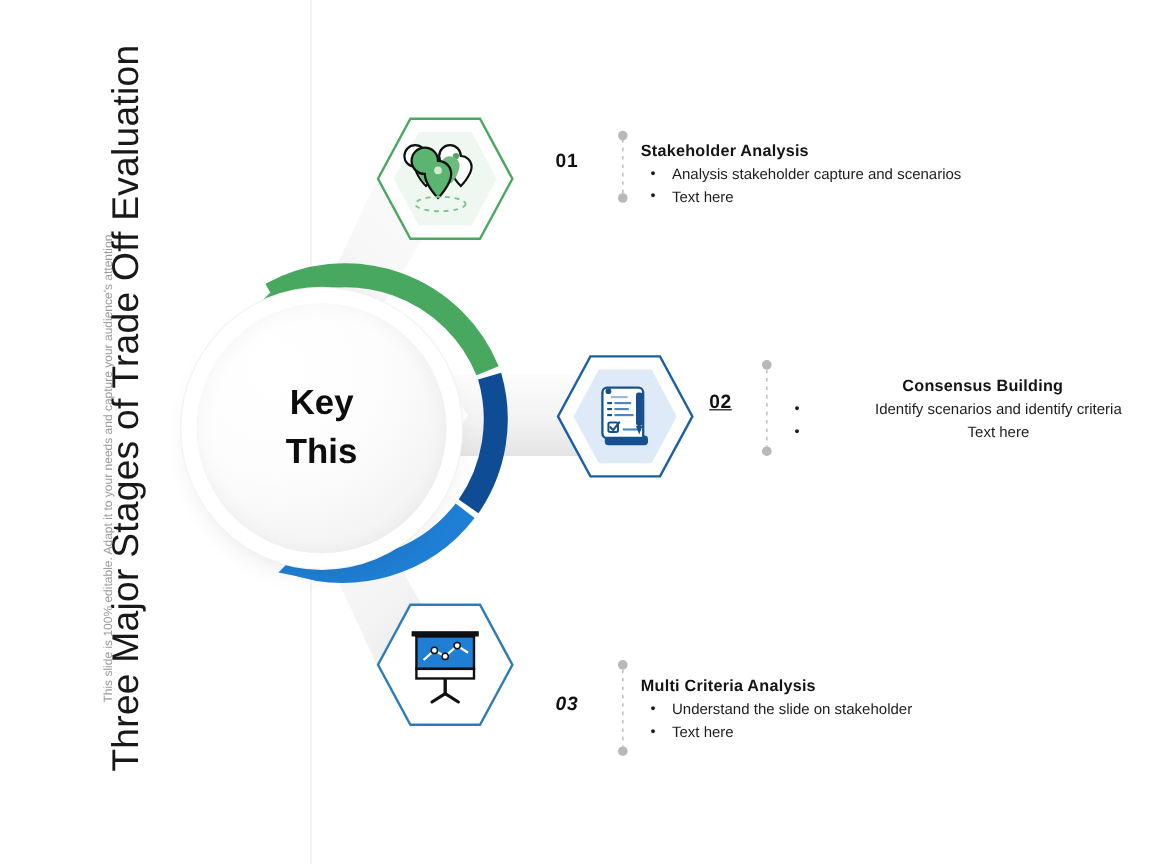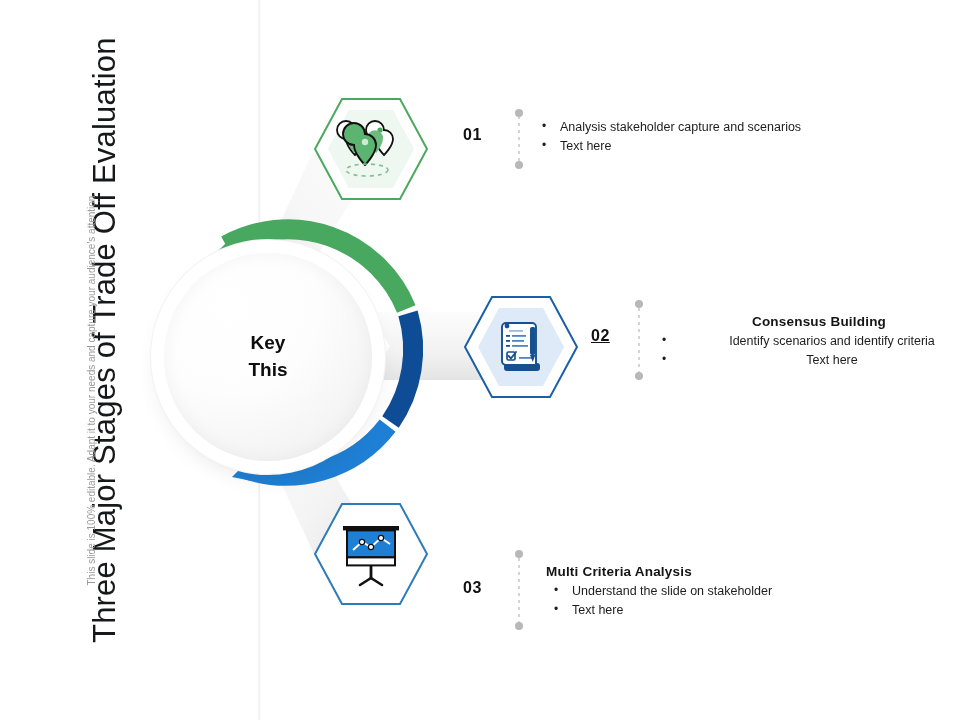--- a/index.html
+++ b/index.html
@@ -57,21 +57,21 @@
     width:208px; height:208px; border-radius:50%;
     background:radial-gradient(circle at 32% 26%, #ffffff 0%, #fdfdfd 42%, #f3f3f3 78%, #ececec 100%);
     box-shadow: 0 0 0 13px #ffffff,
                 0 0 0 14px #f2f2f2,
                 0 10px 26px rgba(0,0,0,.16),
                 inset 0 0 18px rgba(0,0,0,.045);
     display:flex; align-items:center; justify-content:center;
   }
   .core-text{
     text-align:center;
-    font-size:19px; font-weight:bold; color:#0d0d0d; line-height:1.42;
+    font-size:29px; font-weight:bold; color:#0d0d0d; line-height:1.42;
   }
 
   
   .ribbon{ position:absolute; }
 
   
   .hex{ position:absolute; width:116px; height:104px; }
 
   
   .num{
@@ -238,29 +238,30 @@
 
         <rect x="26.6" y="39.4" width="2.8" height="14" fill="#101010"></rect>
         <path d="M28 52 l-11 7" stroke="#101010" stroke-width="2.6" fill="none" stroke-linecap="round"></path>
         <path d="M28 52 l11 7" stroke="#101010" stroke-width="2.6" fill="none" stroke-linecap="round"></path>
       </g>
     </svg>
   </div>
 
   <div class="num" style="left:463px;top:126px;">01</div>
   <div class="num" style="left:591px;top:327px;text-decoration:underline;">02</div>
-  <div class="num" style="left:463px;top:579px;">03</div>
+  <div class="num" style="left:463px;top:579px;font-style:italic;">03</div>
 
   <div class="block" style="left:514px;top:108px;width:340px;height:62px;">
     <svg class="dotline" width="10" height="62" viewBox="0 0 10 62">
       <line x1="5" y1="8" x2="5" y2="54" stroke="#c2c2c2" stroke-width="1.4" stroke-dasharray="3 4"></line>
       <circle cx="5" cy="5" r="4" fill="#b8b8b8"></circle>
       <circle cx="5" cy="57" r="4" fill="#b8b8b8"></circle>
     </svg>
     <div class="body">
+      <h3>Stakeholder Analysis</h3>
       <ul>
         <li>Analysis stakeholder capture  and scenarios</li>
         <li>Text here</li>
       </ul>
     </div>
   </div>
 
   <div class="block" style="left:634px;top:298px;width:320px;height:84px;text-align:center;">
     <svg class="dotline" width="10" height="84" viewBox="0 0 10 84">
       <line x1="5" y1="10" x2="5" y2="74" stroke="#c2c2c2" stroke-width="1.4" stroke-dasharray="3 4"></line>
@@ -275,21 +276,21 @@
       </ul>
     </div>
   </div>
 
   <div class="block" style="left:514px;top:548px;width:340px;height:84px;">
     <svg class="dotline" width="10" height="84" viewBox="0 0 10 84">
       <line x1="5" y1="10" x2="5" y2="74" stroke="#c2c2c2" stroke-width="1.4" stroke-dasharray="3 4"></line>
       <circle cx="5" cy="6" r="4" fill="#b8b8b8"></circle>
       <circle cx="5" cy="78" r="4" fill="#b8b8b8"></circle>
     </svg>
-    <div class="body" style="top:16px;margin-left:12px;">
+    <div class="body" style="top:16px;">
       <h3>Multi Criteria Analysis</h3>
       <ul>
         <li>Understand the slide on stakeholder</li>
         <li>Text here</li>
       </ul>
     </div>
   </div>
 
 </div>
 

